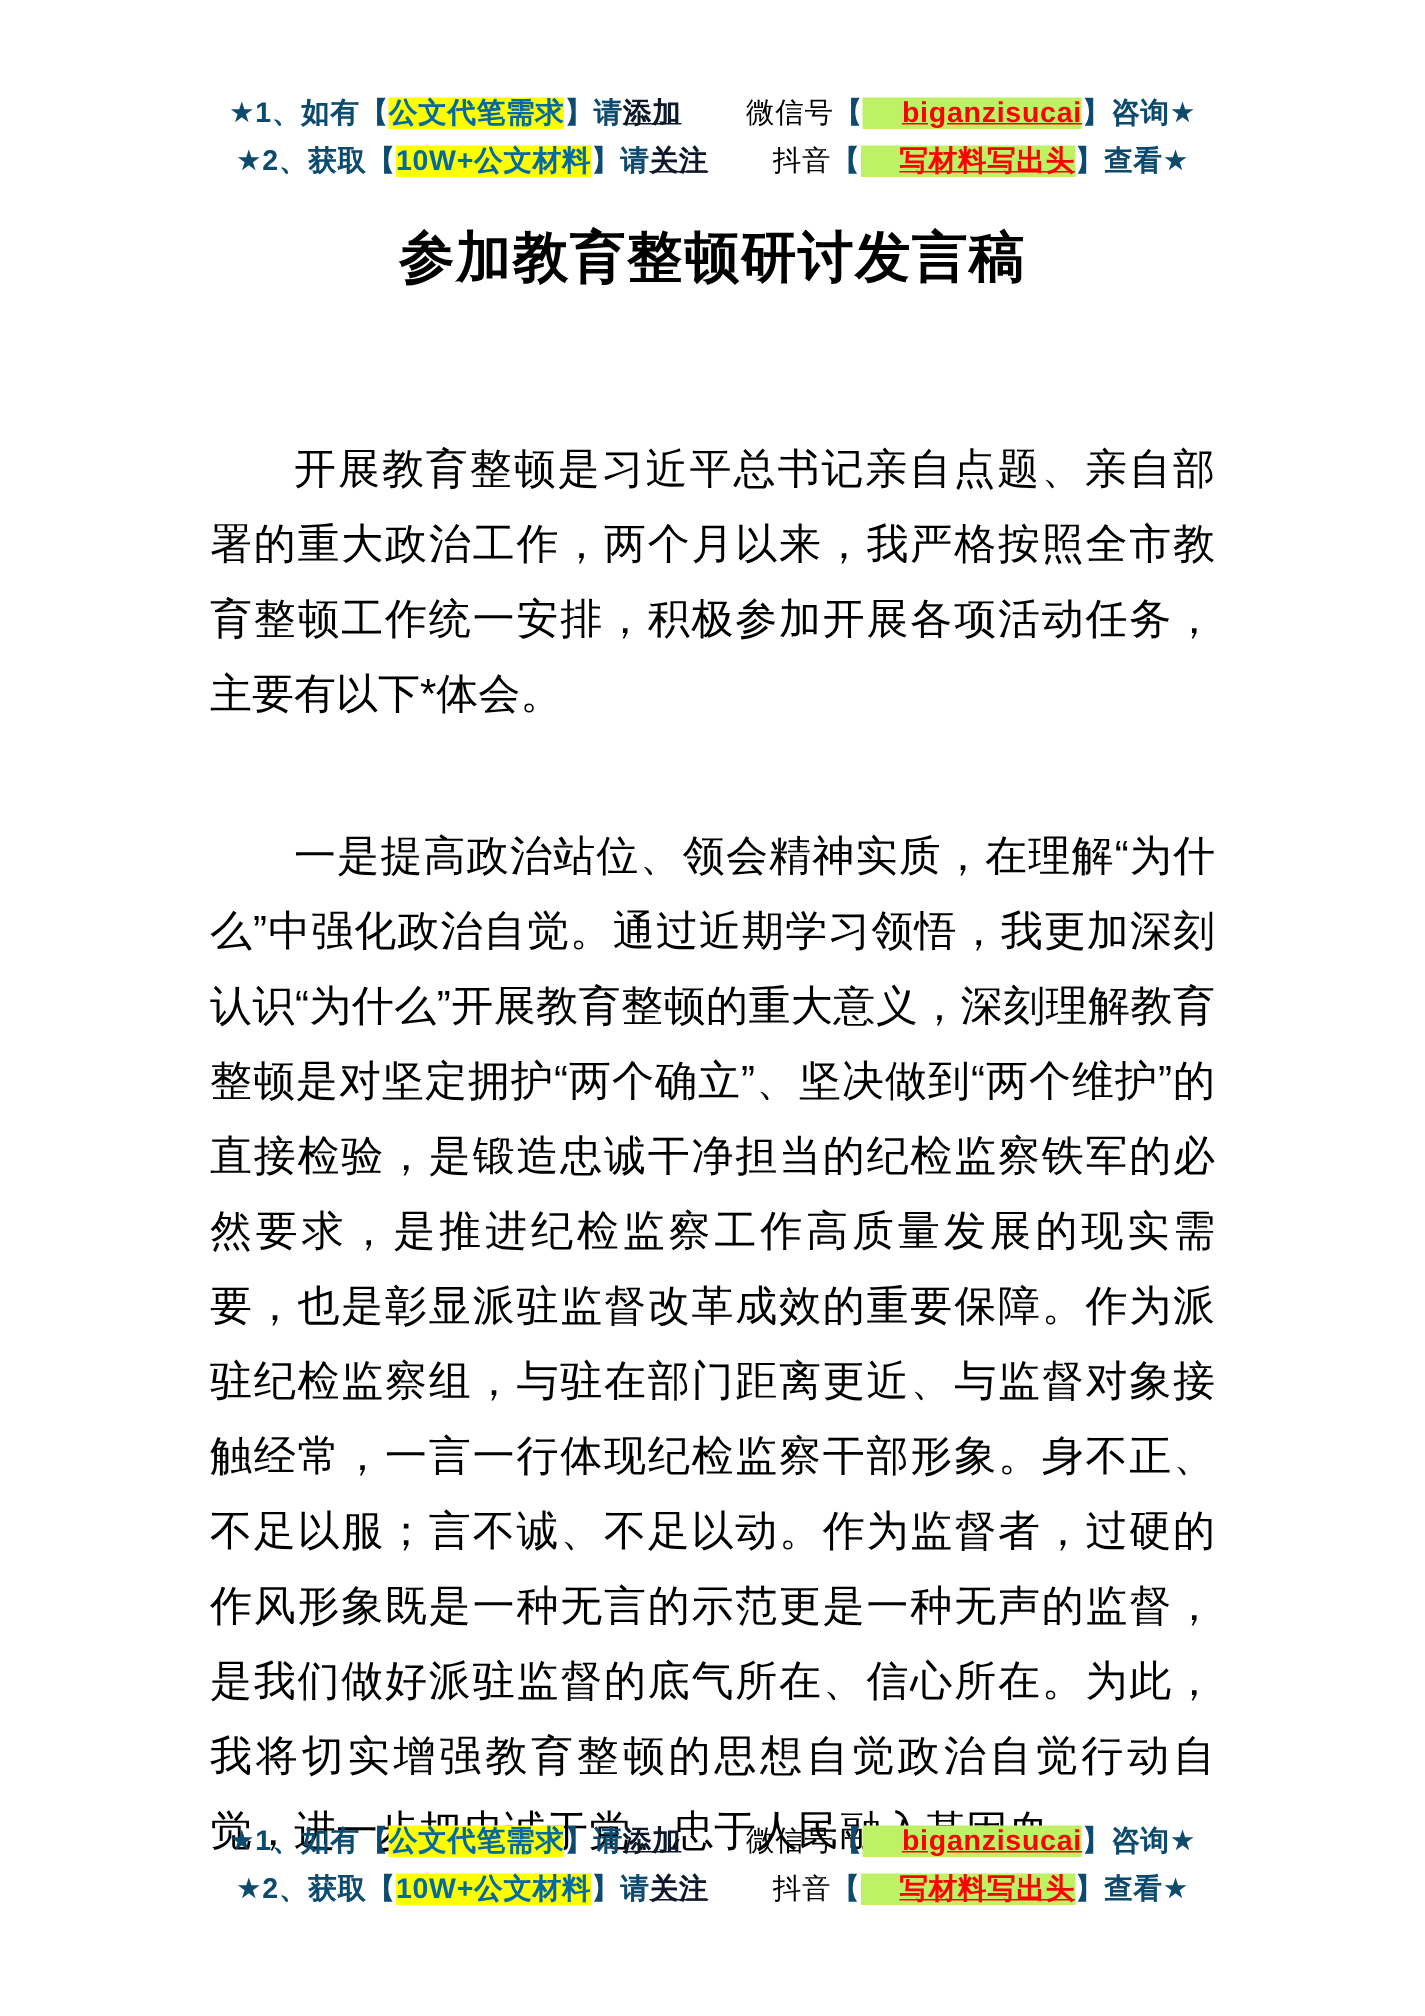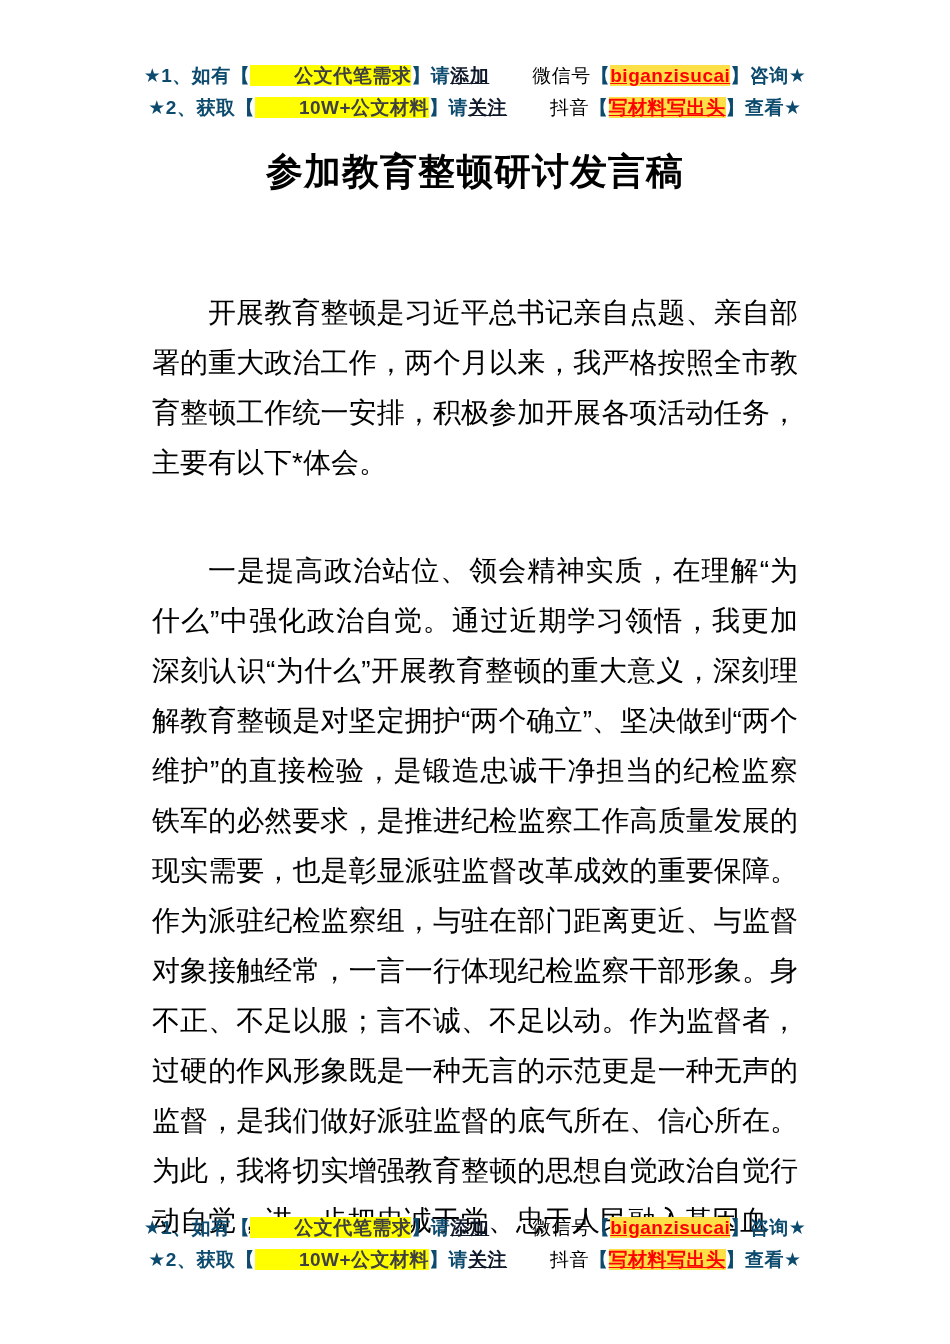--- a/index.html
+++ b/index.html
@@ -24,42 +24,42 @@
     line-height: 32px;
     font-weight: bold;
     letter-spacing: 0.5px;
     white-space: nowrap;
   }
   .promo-header { padding-top: 60px; }
   .promo-footer { position: absolute; top: 1212px; left: 0; right: 0; }
   .seg-b  { font-weight: bold; color: #0c4a6e; }
   .seg-r  { font-weight: normal; color: #000000; margin-left: 43px; }
   .seg-b-ul { font-weight: bold; color: #0f172a; text-decoration: underline; }
-  .seg-hl { font-weight: bold; color: #404040; background: #ffff00; padding-left: 44px; }
-  .seg-hl-ul { font-weight: bold; color: #ff0000; background: #fde047; text-decoration: underline; }
+  .seg-hl { font-weight: bold; color: #0369a1; background: #ffff00; }
+  .seg-hl-ul { font-weight: bold; color: #ff0000; background: #bef264; text-decoration: underline; padding-left: 26px; }
 
   
   .doc-title {
     text-align: center;
     font-size: 37px;
     line-height: 46px;
     font-weight: 900;
     letter-spacing: 1px;
   }
 
   
   .content {
     margin: 93px 140px 0 140px;
     font-size: 28px;
     line-height: 50px;
     text-align: justify;
     text-justify: inter-ideograph;
   }
   .content p {
-    margin: 12px;
+    margin: 0;
     text-indent: 2em;
   }
   .content p + p { margin-top: 58px; }
 </style>
 </head>
 <body>
 
 <div class="page">
 
   <div class="promo promo-header">

